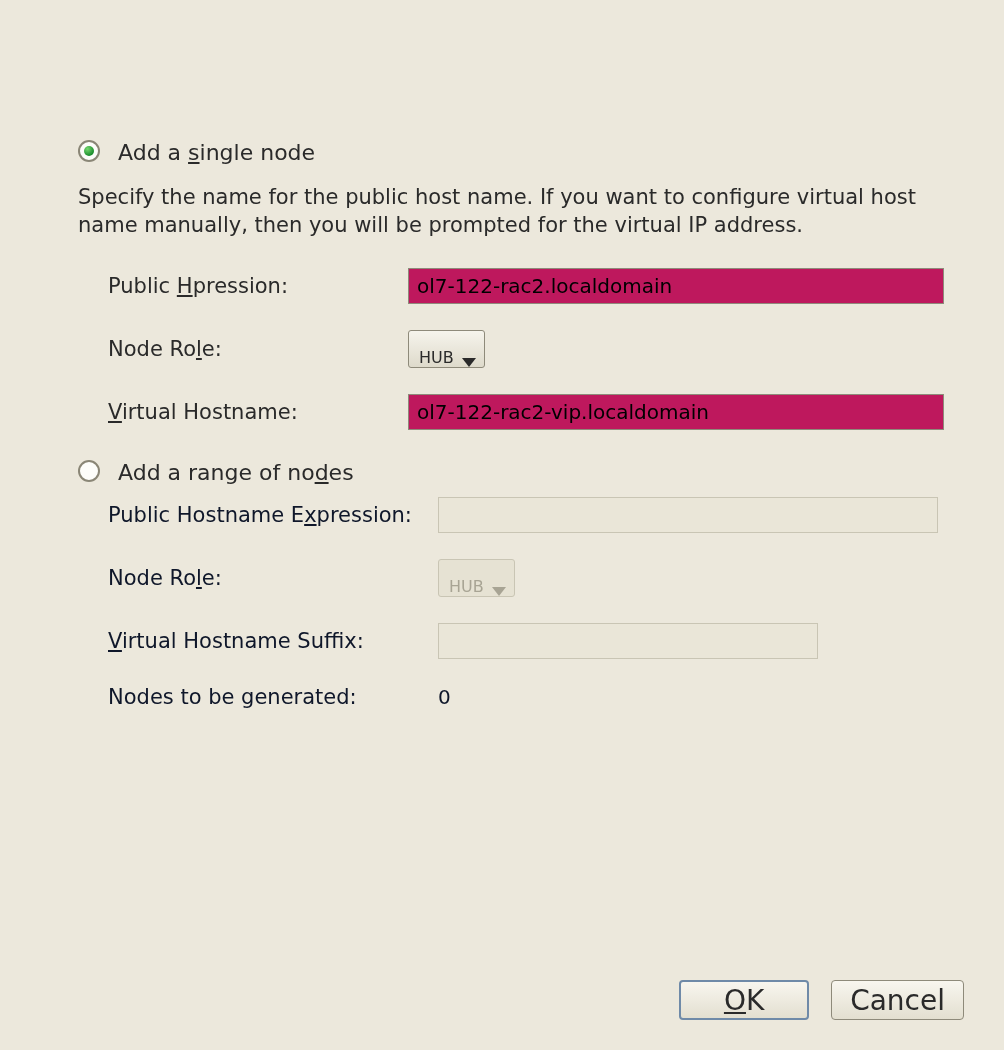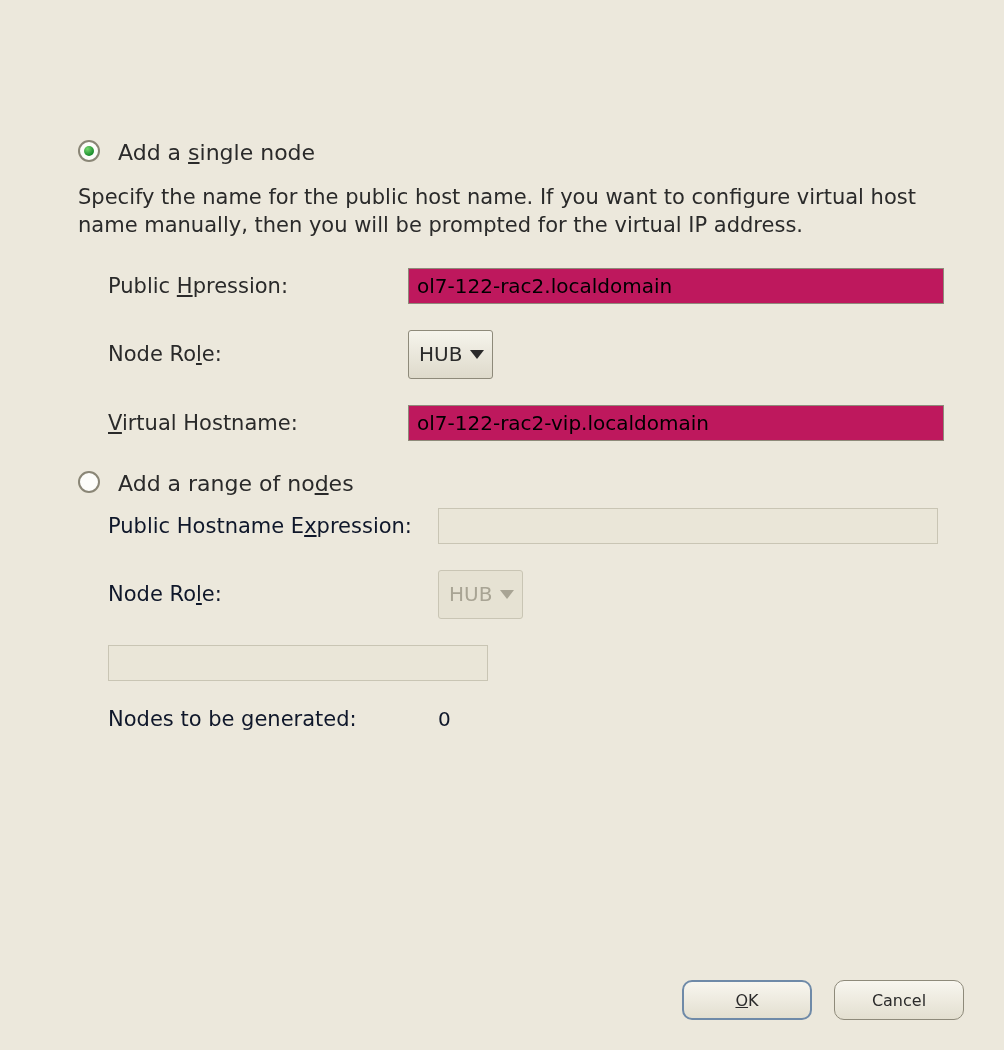--- a/index.html
+++ b/index.html
@@ -83,29 +83,29 @@
     font-size: 20px;
     padding: 4px 8px;
     font-family: inherit;
   }
   .text-input.wide { width: 550px; }
   .text-input.mid  { width: 380px; }
 
   
   .combo {
     display: inline-flex;
-    align-items: center;
-    height: 49px;
+    align-items: flex-end;
+    height: 38px;
     box-sizing: border-box;
     border: 1px solid #8e8a7a;
     background: linear-gradient(to bottom, #f6f4ec, #dedacb);
     border-radius: 3px;
     padding: 0 8px 0 10px;
     gap: 8px;
-    font-size: 20px;
+    font-size: 16px;
   }
   .combo .tri {
     width: 0; height: 0;
     border-left: 7px solid transparent;
     border-right: 7px solid transparent;
     border-top: 9px solid #2a2a2a;
   }
 
   
   .disabled { color: #a8a494; }
@@ -132,22 +132,22 @@
     bottom: 30px;
     display: flex;
     gap: 22px;
   }
   .btn {
     min-width: 130px;
     height: 40px;
     box-sizing: border-box;
     border: 1px solid #8e8a7a;
     background: linear-gradient(to bottom, #f8f6ef, #e3dfd0);
-    border-radius: 10px;
-    font-size: 16px;
+    border-radius: 4px;
+    font-size: 28px;
     display: flex;
     align-items: center;
     justify-content: center;
     padding: 0 18px;
   }
   .btn.primary {
     border: 2px solid #6f8aa8;
   }
 </style>
 </head>
@@ -199,20 +199,21 @@
 
     <div class="form-row">
       <div class="form-label" style="width:330px"><span>Node Ro</span><span class="u">l</span><span>e:</span></div>
       <div class="combo">
         <span>HUB</span>
         <span class="tri"></span>
       </div>
     </div>
 
     <div class="form-row">
+      <div class="form-label" style="width:330px"><span class="u">V</span><span>irtual Hostname Suffix:</span></div>
       <input class="text-input mid" type="text" disabled="" value="" style="">
     </div>
 
     <div class="form-row">
       <div class="form-label" style="width:330px">Nodes to be generated:</div>
       <div class="static-val">0</div>
     </div>
 
   </div>
 

